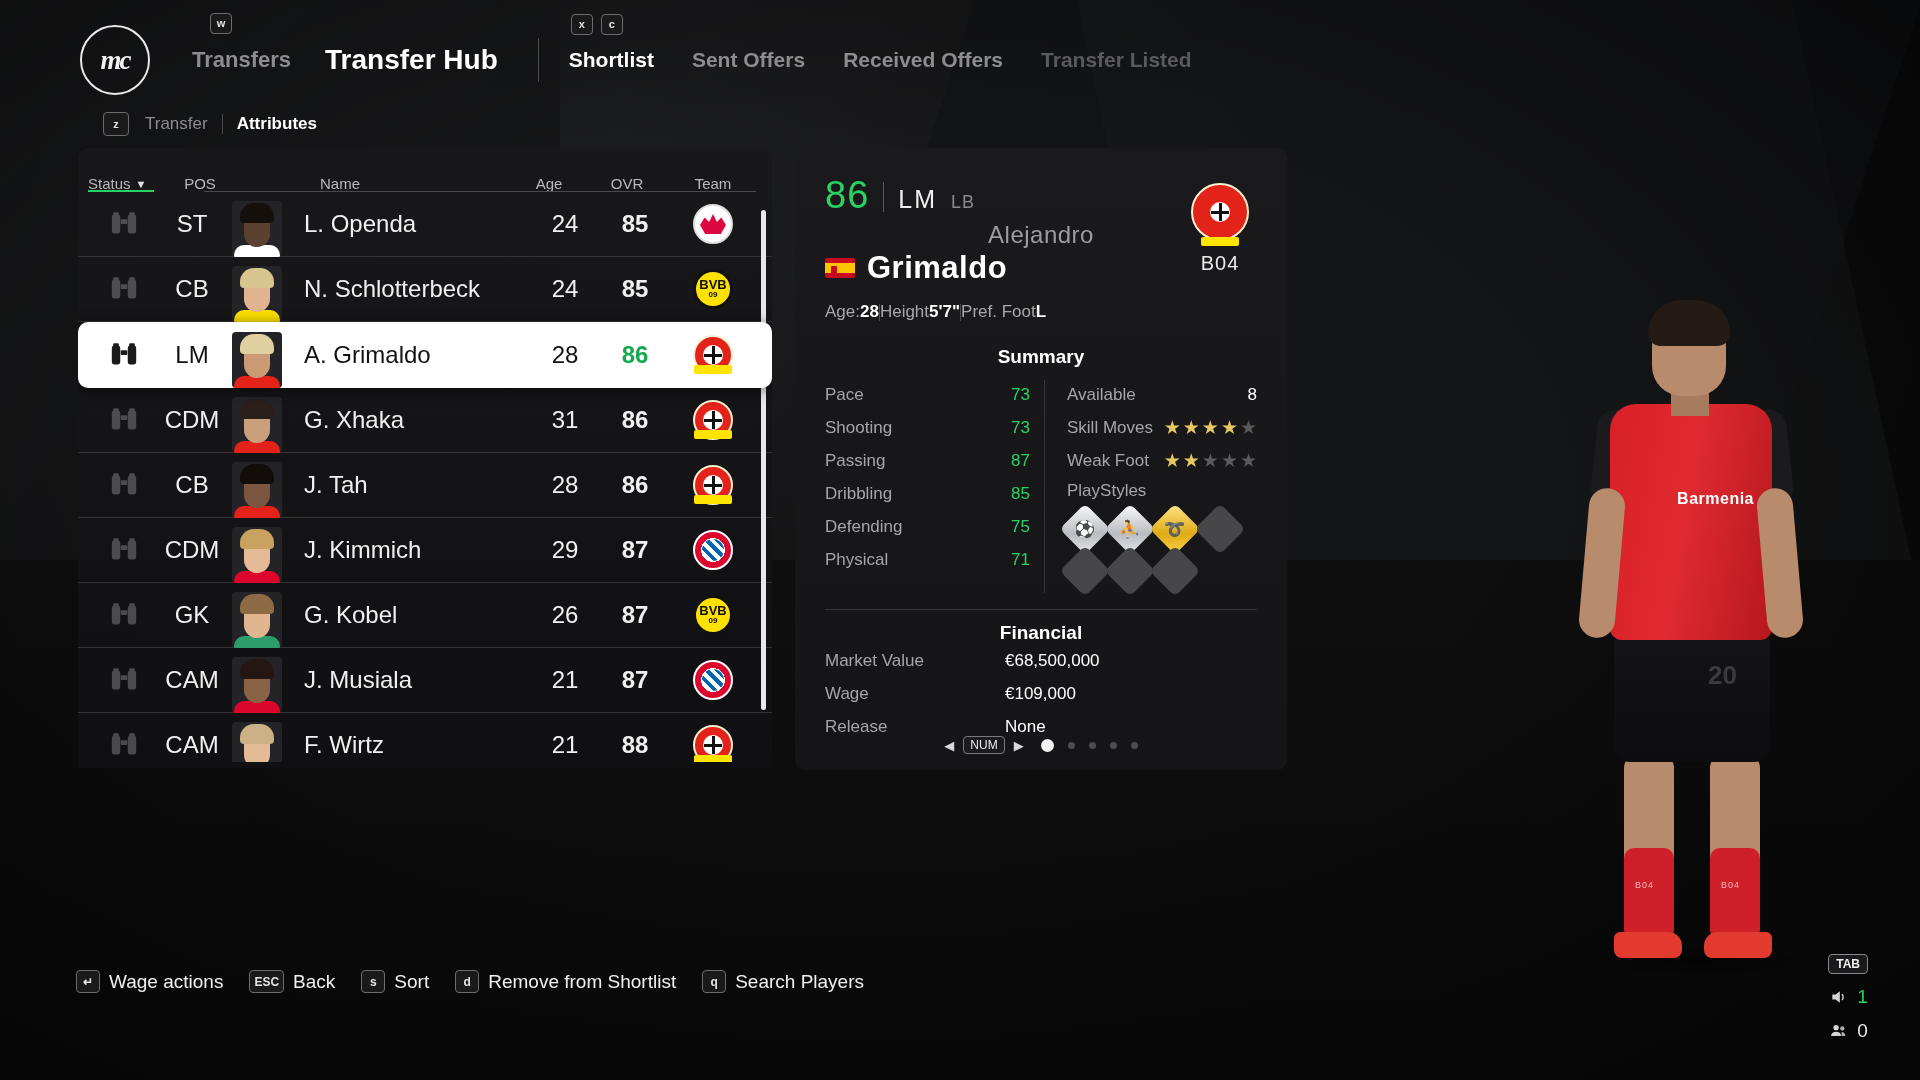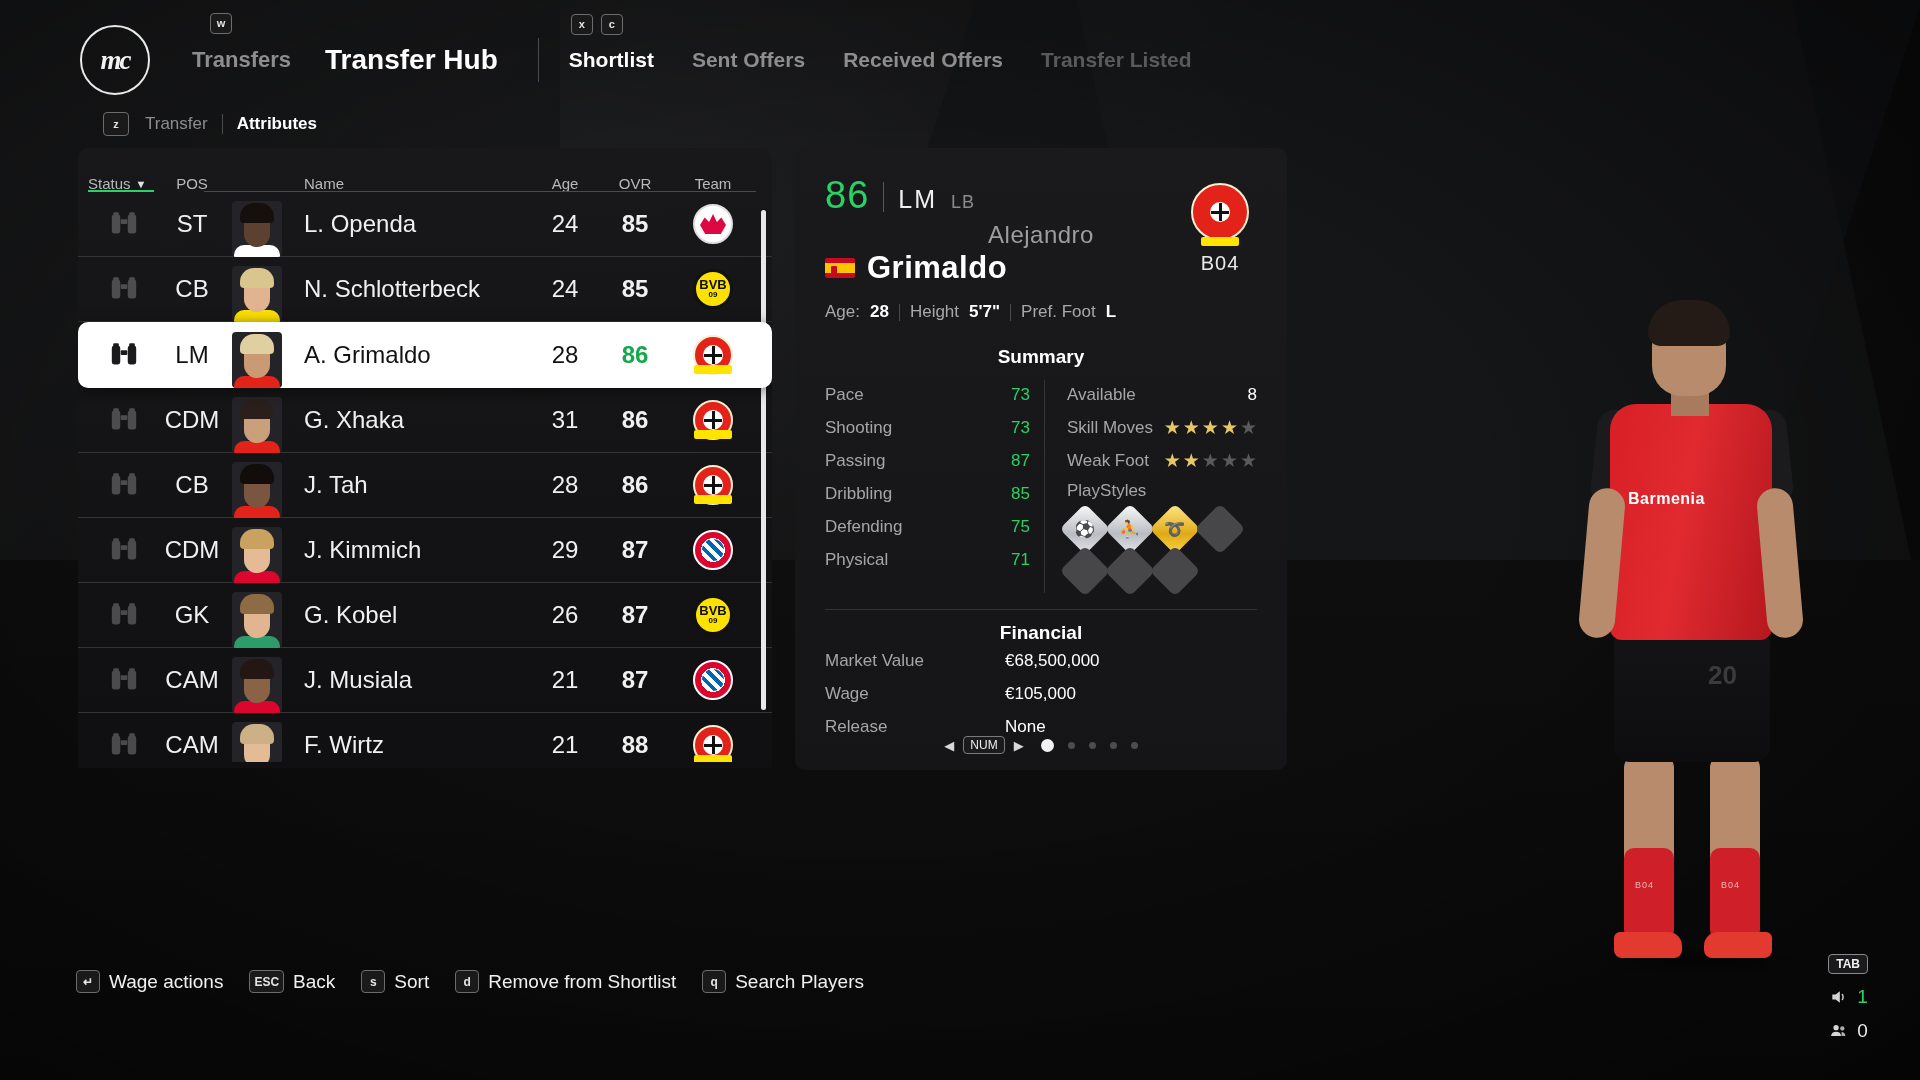--- a/index.html
+++ b/index.html
@@ -56,21 +56,21 @@
   .sub-item.active { color:#fff; font-weight:700; }
   .sub-sep { width:1px; height:20px; background:#4b4b4d; margin:0 14px; }
 
   
   .listpanel {
     position:absolute; top:148px; left:78px; width:694px; height:620px;
     background:linear-gradient(180deg, rgba(24,24,26,.96), rgba(16,16,18,.96));
     border-radius:10px 10px 0 0;
     z-index:5;
   }
-  .lp-head { display:flex; align-items:flex-end; height:44px; padding:0 16px 0 10px; position:relative;}
+  .lp-head { display:flex; align-items:flex-end; height:44px; padding:0 16px 0 10px; position:relative;gap:8px;}
   .lp-head .col { font-size:15px; color:#b9b9bb; }
   .col-status { width:72px; display:flex; align-items:center; gap:5px;}
   .col-pos { width:64px; text-align:center;}
   .col-name { flex:1; padding-left:80px;}
   .col-age { width:70px; text-align:center;}
   .col-ovr { width:70px; text-align:center;}
   .col-team { width:86px; text-align:center;}
   .caret { font-size:11px; color:#e2e2e2; }
   .hdr-rule { position:absolute; left:126px; right:16px; bottom:0; height:1px; background:#4a4a4c; }
   .hdr-underline { position:absolute; left:10px; width:66px; bottom:0; height:2px; background:#2ad164; }
@@ -153,21 +153,21 @@
   .ovr-pos2 { font-size:18px; color:#8b8b8d; letter-spacing:1px;}
   .first-name { font-size:24px; color:#9d9d9f; margin-top:4px; letter-spacing:.5px;text-align:center;}
   .last-row { display:flex; align-items:center; gap:12px; margin-top:1px;}
   .flag { width:30px; height:20px; border-radius:2px; overflow:hidden; display:flex; flex-direction:column;}
   .flag i { display:block; width:100%; }
   .flag .r1 { height:25%; background:#c60b1e;}
   .flag .r2 { height:50%; background:#ffc400; position:relative;}
   .flag .r3 { height:25%; background:#c60b1e;}
   .flag .r2:after{content:""; position:absolute; left:6px; top:3px; width:6px; height:8px; background:#c60b1e; border-radius:1px;}
   .last-name { font-size:31px; font-weight:900; letter-spacing:.5px; color:#fff;}
-  .meta { margin-top:16px; font-size:17px; color:#a8a8aa; display:flex; align-items:center; gap:10px;}
+  .meta { margin-top:16px; font-size:17px; color:#a8a8aa; display:flex; align-items:center; gap:0;}
   .meta b { color:#fff; font-weight:700;}
   .meta .bar { width:1px; height:17px; background:#4b4b4d;}
 
   .club-badge { position:absolute; right:34px; top:28px; text-align:center;}
   .club-badge .bigcrest { width:66px; height:72px; margin:0 auto; position:relative;}
   .club-badge .bname { font-size:20px; color:#e9e9e9; margin-top:4px; letter-spacing:1px;}
 
   .sec-title { font-size:19px; color:#fff; font-weight:700; margin-top:24px;text-align:center;}
   .sumgrid { display:flex; margin-top:10px;}
   .sumcol-l { width:205px; }
@@ -203,21 +203,21 @@
   .render { position:absolute; right:58px; bottom:88px; width:330px; height:700px; z-index:4;}
   .pl-head { position:absolute; left:120px; top:18px; width:74px; height:86px; background:#b98b6d; border-radius:36px 36px 30px 30px;}
   .pl-hair { position:absolute; left:116px; top:8px; width:82px; height:46px; background:#241a16; border-radius:42px 42px 16px 16px;}
   .pl-neck { position:absolute; left:139px; top:96px; width:38px; height:28px; background:#a87b5e;}
   .pl-torso { position:absolute; left:78px; top:112px; width:162px; height:236px;
      background:linear-gradient(100deg,#d81f26 0%, #e02a30 45%, #b5181e 100%); border-radius:26px 26px 12px 12px;}
   .pl-shoulder-l { position:absolute; left:62px; top:118px; width:44px; height:96px; background:#1b1b1d; border-radius:18px; transform:rotate(6deg);}
   .pl-shoulder-r { position:absolute; left:214px; top:118px; width:44px; height:96px; background:#1b1b1d; border-radius:18px; transform:rotate(-6deg);}
   .pl-arm-l { position:absolute; left:52px; top:196px; width:36px; height:150px; background:#b98b6d; border-radius:18px; transform:rotate(5deg);}
   .pl-arm-r { position:absolute; left:230px; top:196px; width:36px; height:150px; background:#b98b6d; border-radius:18px; transform:rotate(-5deg);}
-  .pl-brand { position:absolute; left:96px; top:198px; width:126px; text-align:left; color:#fff; font-size:16px; font-weight:700; letter-spacing:.5px;}
+  .pl-brand { position:absolute; left:96px; top:198px; width:126px; text-align:right; color:#fff; font-size:16px; font-weight:700; letter-spacing:.5px;}
   .pl-shorts { position:absolute; left:82px; top:340px; width:156px; height:130px; background:linear-gradient(180deg,#141416,#0d0d0f); border-radius:10px 10px 16px 16px;}
   .pl-num { position:absolute; left:176px; top:368px; font-size:26px; font-weight:800; color:#3b3b3e;}
   .pl-leg-l { position:absolute; left:92px; top:462px; width:50px; height:128px; background:#b98b6d; border-radius:14px;}
   .pl-leg-r { position:absolute; left:178px; top:462px; width:50px; height:128px; background:#b98b6d; border-radius:14px;}
   .pl-sock-l { position:absolute; left:92px; top:556px; width:50px; height:92px; background:#cf1f28; border-radius:10px;}
   .pl-sock-r { position:absolute; left:178px; top:556px; width:50px; height:92px; background:#cf1f28; border-radius:10px;}
   .pl-boot-l { position:absolute; left:82px; top:640px; width:68px; height:26px; background:#e23a2e; border-radius:6px 14px 8px 8px;}
   .pl-boot-r { position:absolute; left:172px; top:640px; width:68px; height:26px; background:#e23a2e; border-radius:14px 6px 8px 8px;}
   .pl-b04l { position:absolute; left:103px; top:588px; font-size:9px; color:#f2b8bb; letter-spacing:1px;}
   .pl-b04r { position:absolute; left:189px; top:588px; font-size:9px; color:#f2b8bb; letter-spacing:1px;}
@@ -725,21 +725,21 @@
 
     <div class="hr"></div>
     <div class="sec-title" style="margin-top:12px;">Financial</div>
     <div id="fin-host">
         <div class="frow">
           <span class="k">Market Value</span>
           <span class="v">€68,500,000</span>
         </div>
         <div class="frow">
           <span class="k">Wage</span>
-          <span class="v">€105,000</span>
+          <span class="v">€109,000</span>
         </div>
         <div class="frow">
           <span class="k">Release</span>
           <span class="v">None</span>
         </div>
       </div>
 
     <div class="pager">
       <span class="pg-arrow">◀</span>
       <span class="pg-key">NUM</span>

